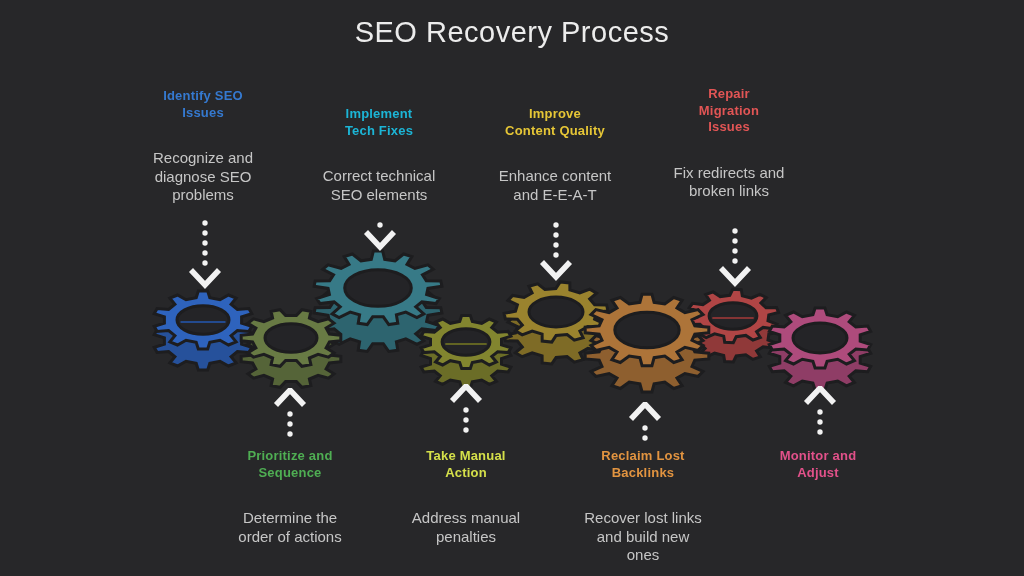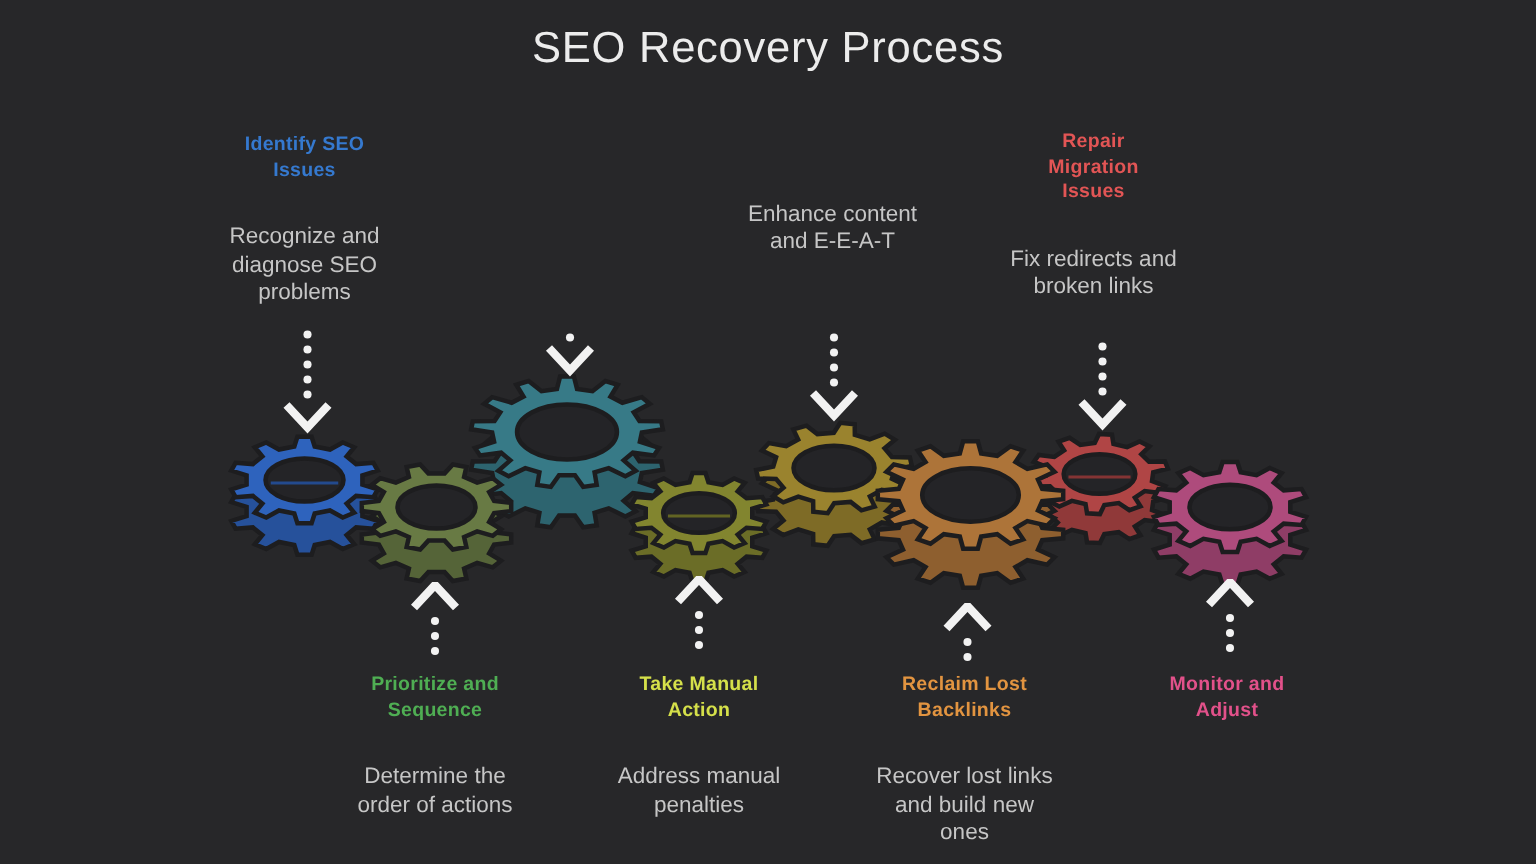--- a/index.html
+++ b/index.html
@@ -148,21 +148,29 @@
       </div>
     </div>
 
   <div class="step" style="left:203px; top:88px">
     <div class="heading" style="color: rgb(53, 121, 207);">Identify SEO
 Issues</div>
     <div class="desc">Recognize and
 diagnose SEO
 problems</div>
   </div>
+  <div class="step" style="left:379px; top:106px">
+    <div class="heading" style="color: rgb(28, 181, 214);">Implement
+Tech Fixes</div>
+    <div class="desc">Correct technical
+SEO elements</div>
+  </div>
   <div class="step" style="left:555px; top:106px">
+    <div class="heading" style="color: rgb(230, 198, 54);">Improve
+Content Quality</div>
     <div class="desc">Enhance content
 and E-E-A-T</div>
   </div>
   <div class="step" style="left:729px; top:86px">
     <div class="heading" style="color: rgb(226, 85, 85);">Repair
 Migration
 Issues</div>
     <div class="desc">Fix redirects and
 broken links</div>
   </div>

